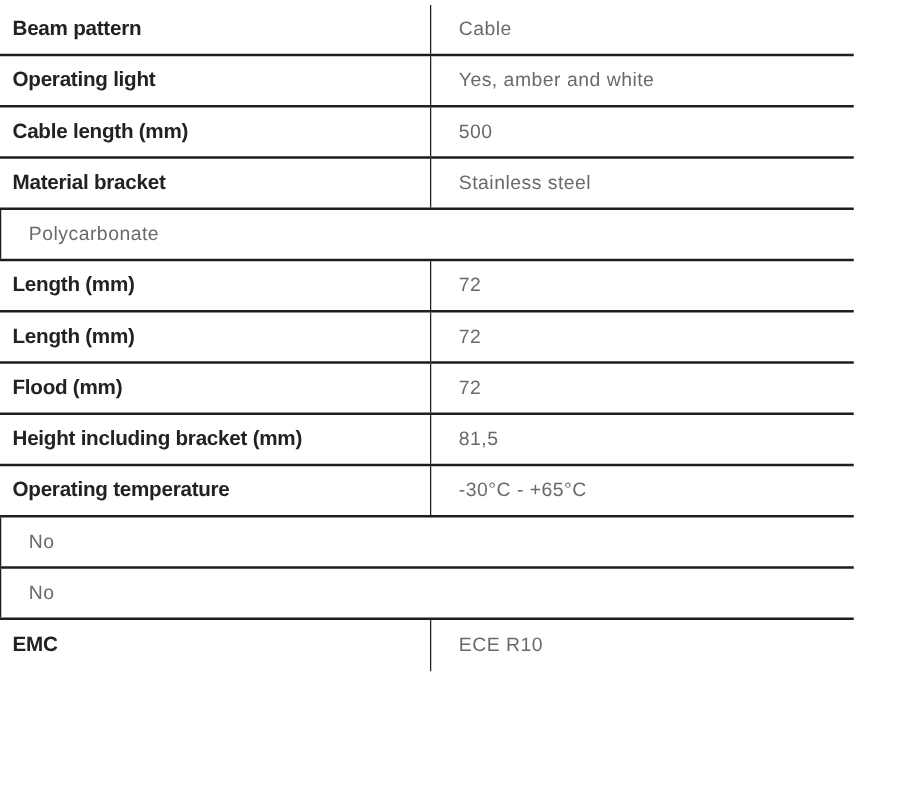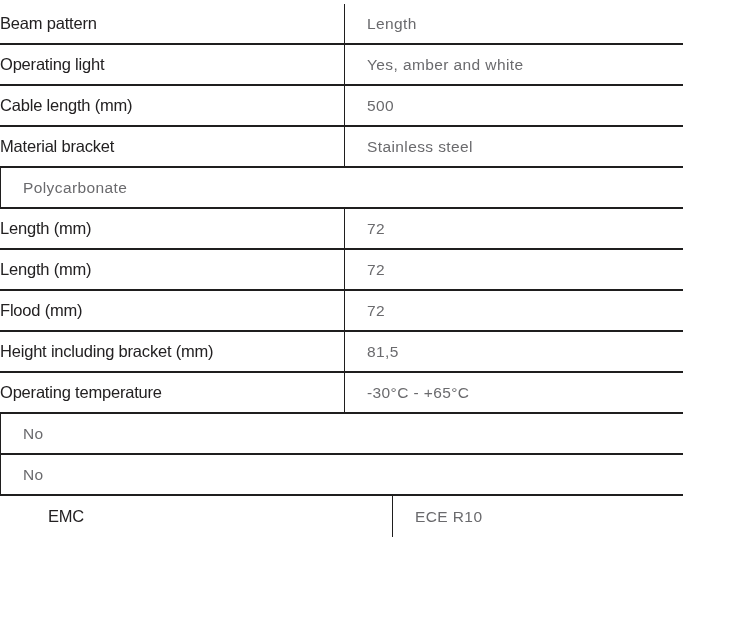--- a/index.html
+++ b/index.html
@@ -17,29 +17,29 @@
   }
   .spec-row {
     display: flex;
     align-items: stretch;
     height: 39px;
     border-bottom: 2px solid #1f1e1e;
   }
   .spec-row:last-child {
     height: 41px;
     border-bottom: none;
-    margin-left: 48px;
   }
   .spec-label {
     width: 344px;
     box-sizing: border-box;
+    padding-left: 10px;
     display: flex;
     align-items: center;
     font-size: 16.5px;
-    font-weight: normal;
+    font-weight: bold;
     letter-spacing: -0.2px;
     color: #232122;
   }
   .spec-value {
     flex: 1;
     border-left: 1px solid #1f1e1e;
     box-sizing: border-box;
     padding-left: 22px;
     display: flex;
     align-items: center;
@@ -48,21 +48,21 @@
     color: #6a6a6d;
   }
 </style>
 </head>
 <body>
 
 <div class="spec-table">
 
   <div class="spec-row">
     <div class="spec-label">Beam pattern</div>
-    <div class="spec-value">Length</div>
+    <div class="spec-value">Cable</div>
   </div>
 
   <div class="spec-row">
     <div class="spec-label">Operating light</div>
     <div class="spec-value">Yes, amber and white</div>
   </div>
 
 
   <div class="spec-row">
     <div class="spec-label">Cable length (mm)</div>

